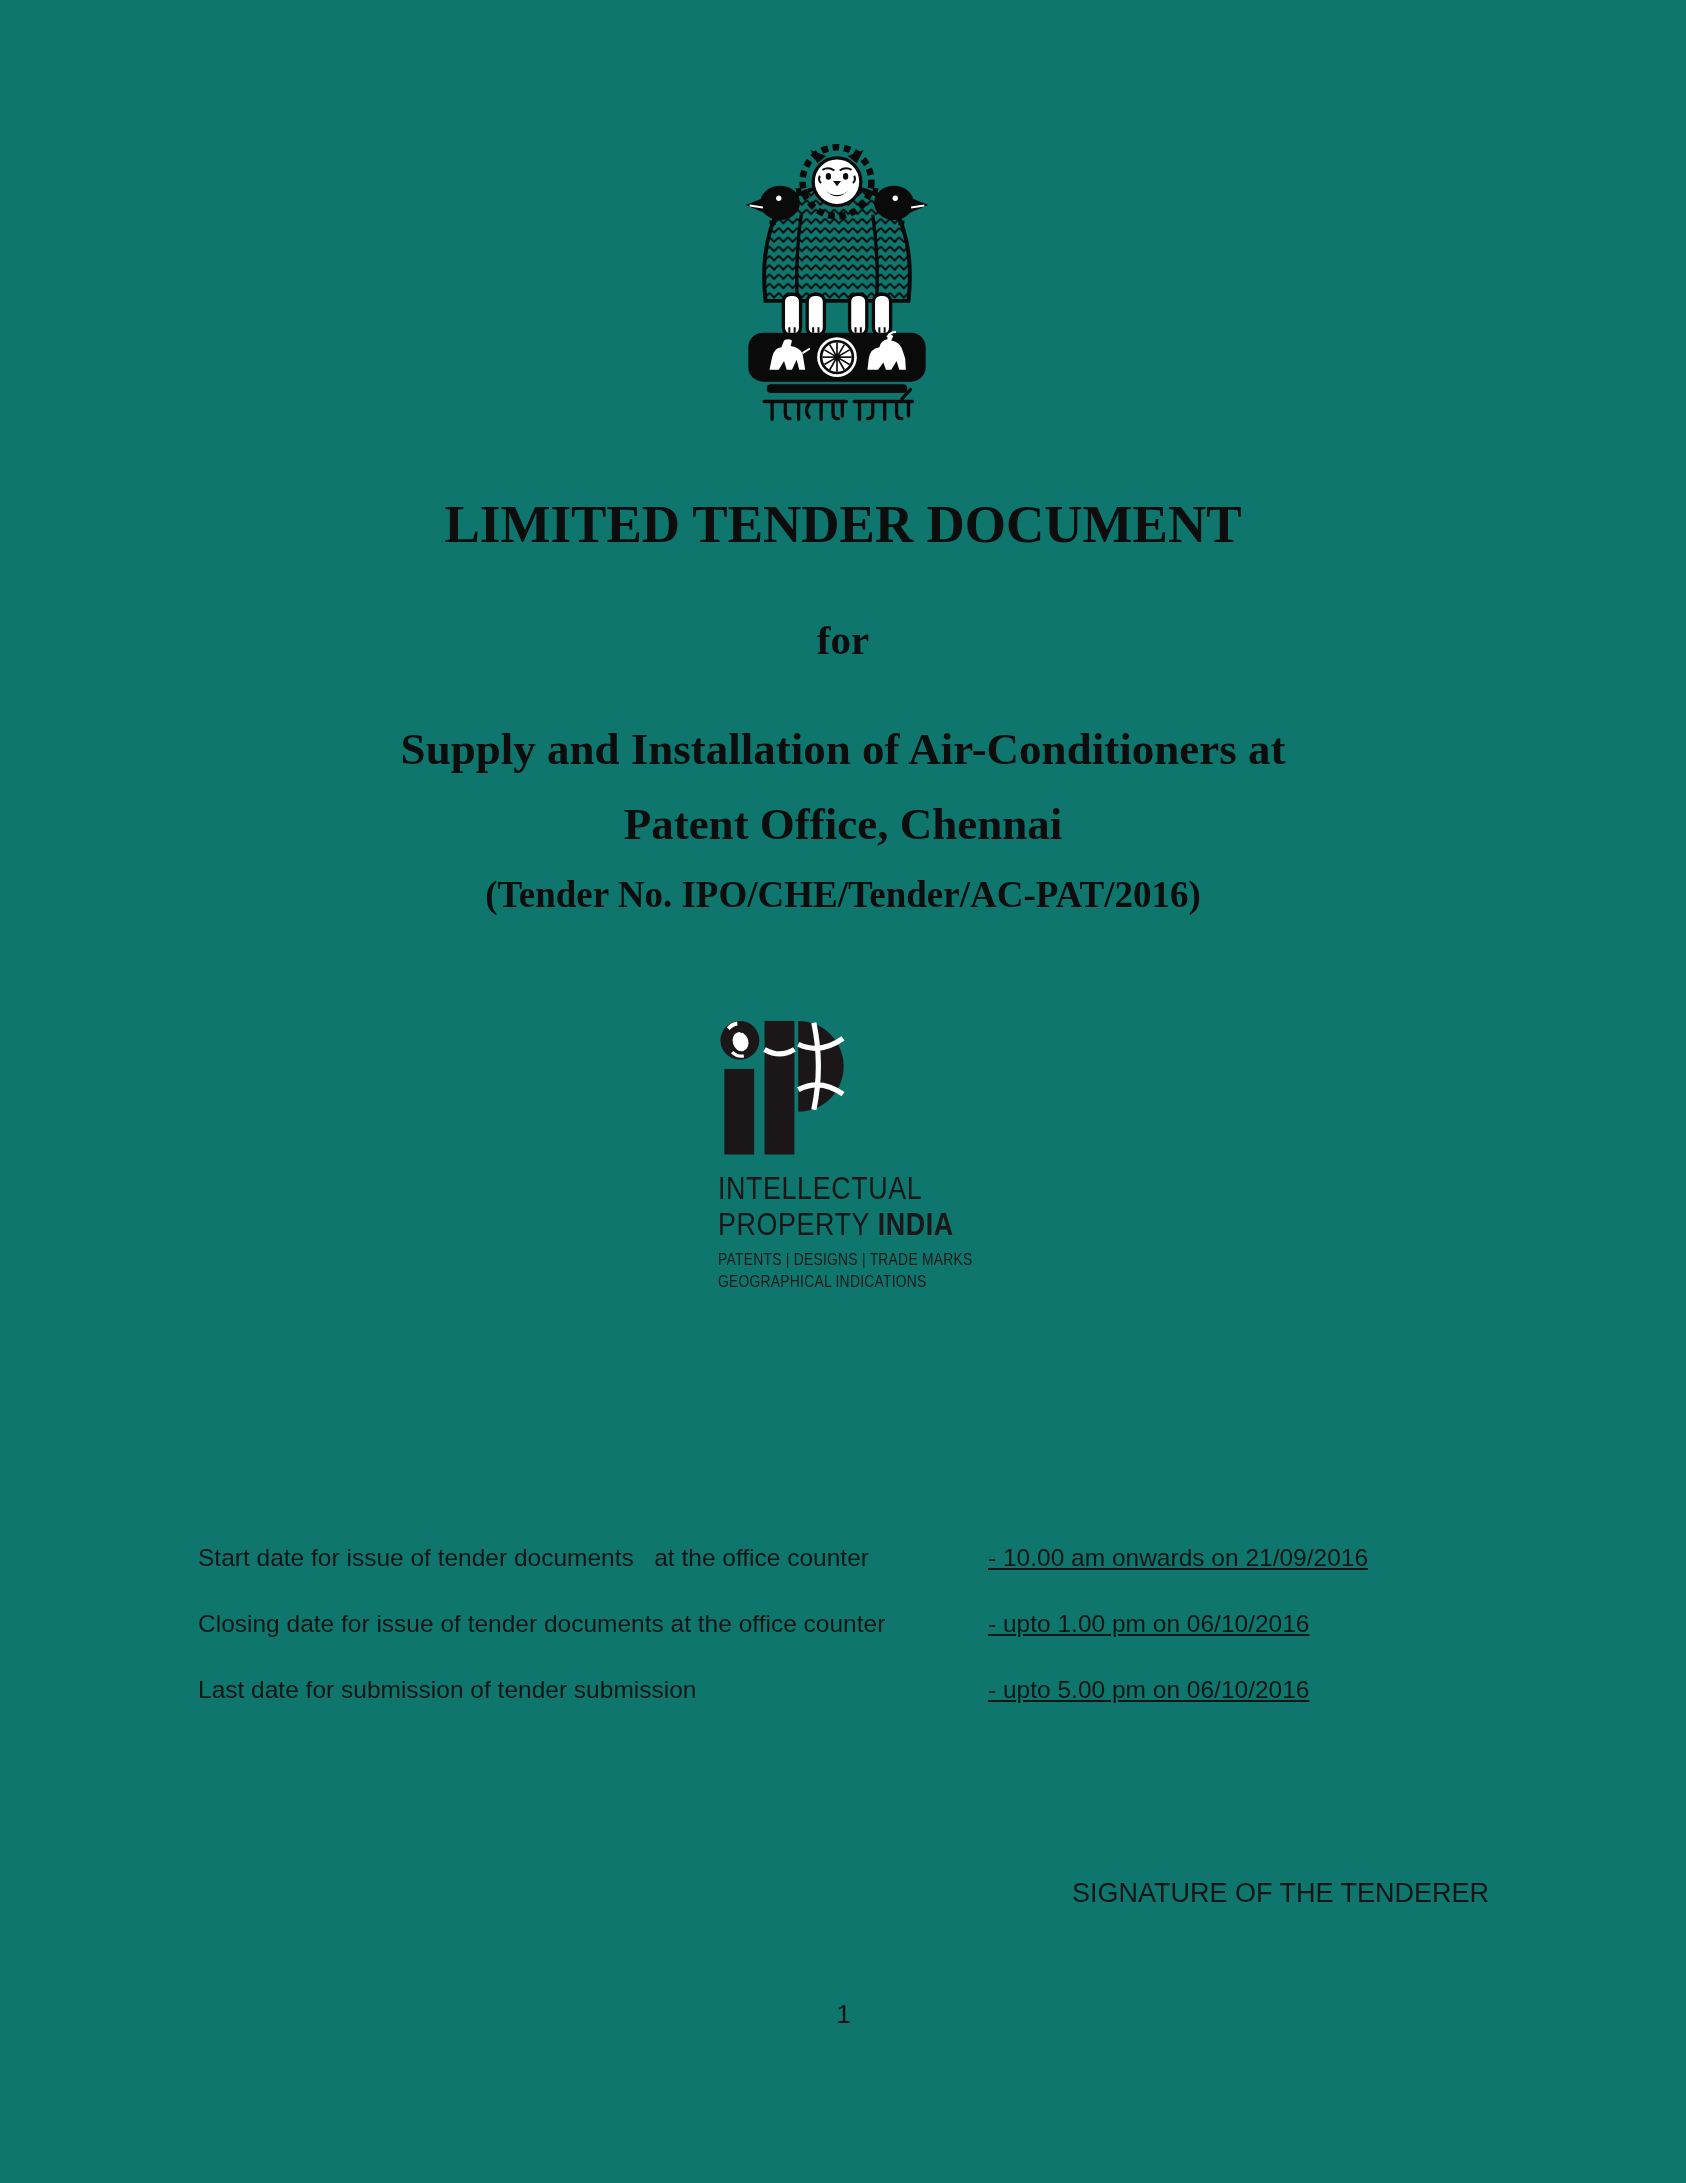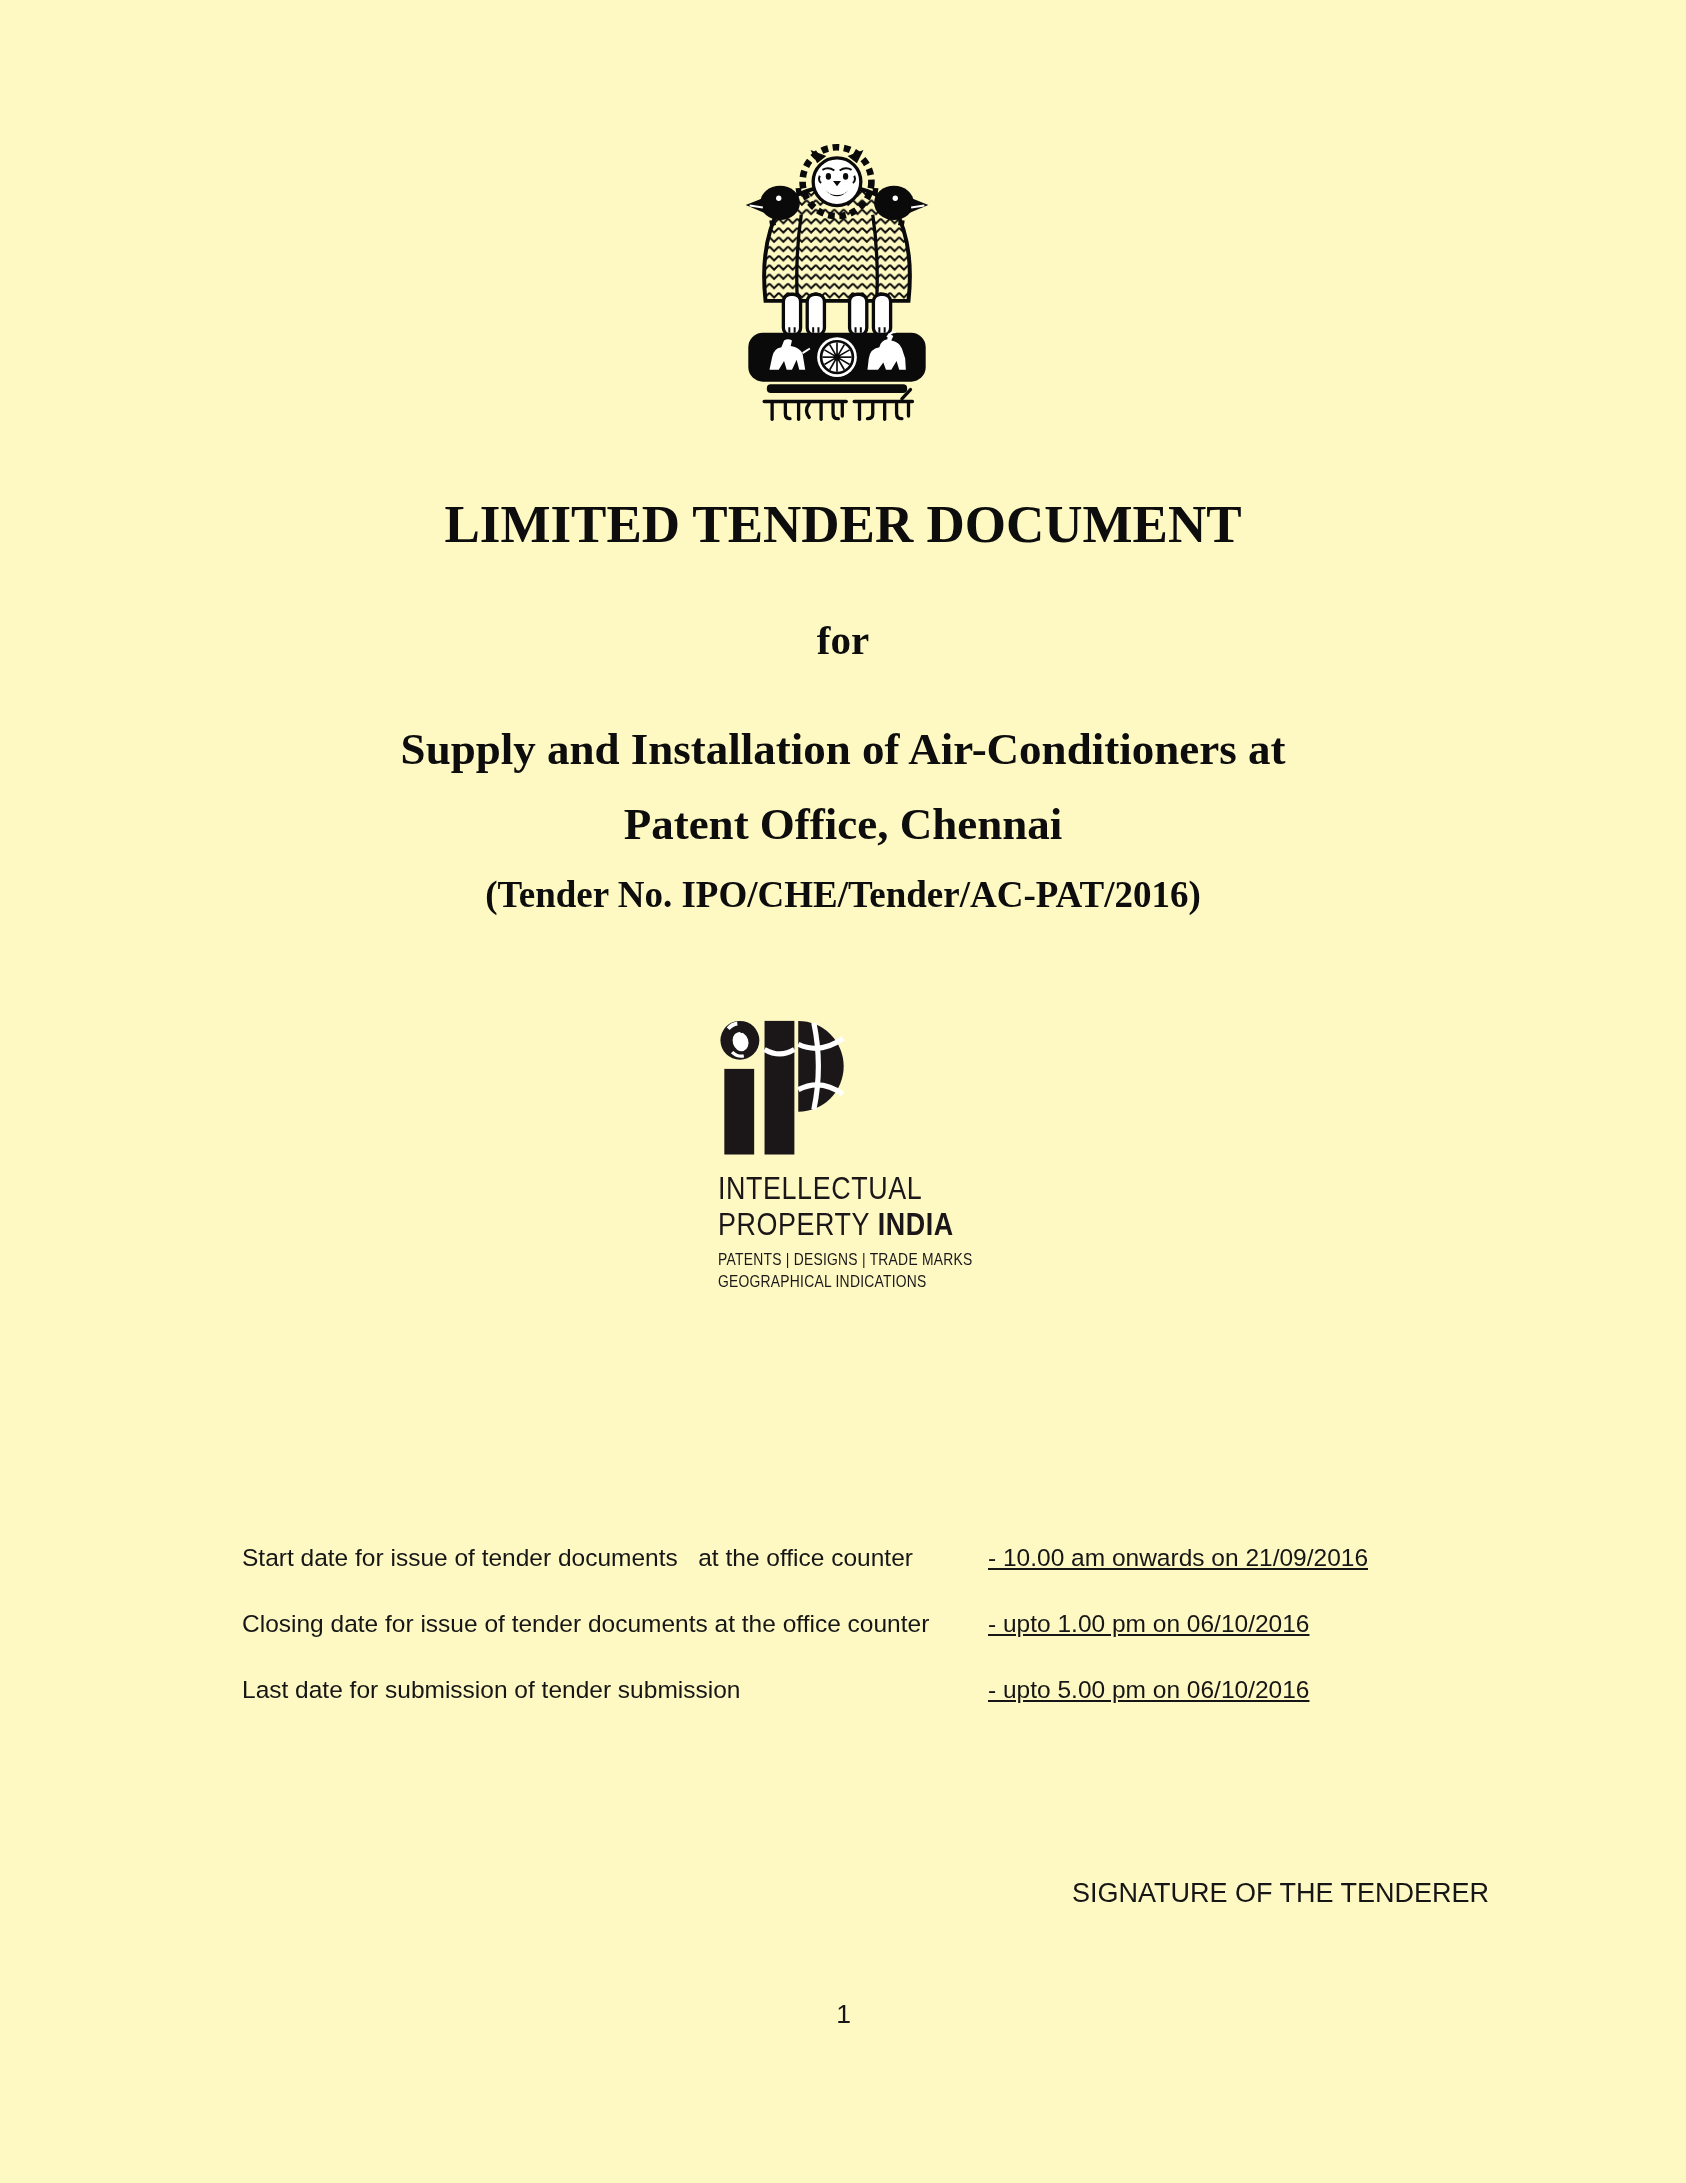--- a/index.html
+++ b/index.html
@@ -4,21 +4,21 @@
 <style>
   html, body {
     margin: 0;
     padding: 0;
     background: #ffffff;
   }
   .page {
     position: relative;
     width: 1687px;
     height: 2183px;
-    background: #fef9c3;
+    background: #0f766e;
     overflow: hidden;
     font-family: "Liberation Sans", "DejaVu Sans", sans-serif;
     color: #141414;
   }
   
   .emblem {
     position: absolute;
     left: 723px;
     top: 142px;
     width: 228px;
@@ -69,21 +69,21 @@
   .schedule {
     position: absolute;
     left: 198px;
     top: 1542px;
     width: 1323px;
     font-size: 24.5px;
     line-height: 32px;
     color: #161616;
   }
   .sched-row { position: relative; height: 66px; }
-  .sched-label { white-space: pre; margin-left: 44px; }
+  .sched-label { white-space: pre; }
   .sched-value { position: absolute; left: 790px; top: 0; white-space: pre; text-decoration: underline; }
 
   
   .signature {
     position: absolute;
     top: 1877px;
     right: 198px;
     font-size: 27px;
     line-height: 32px;
     color: #161616;

